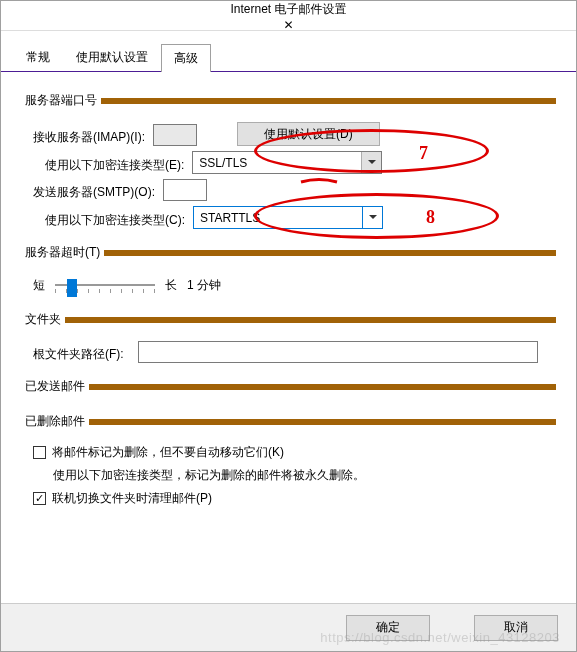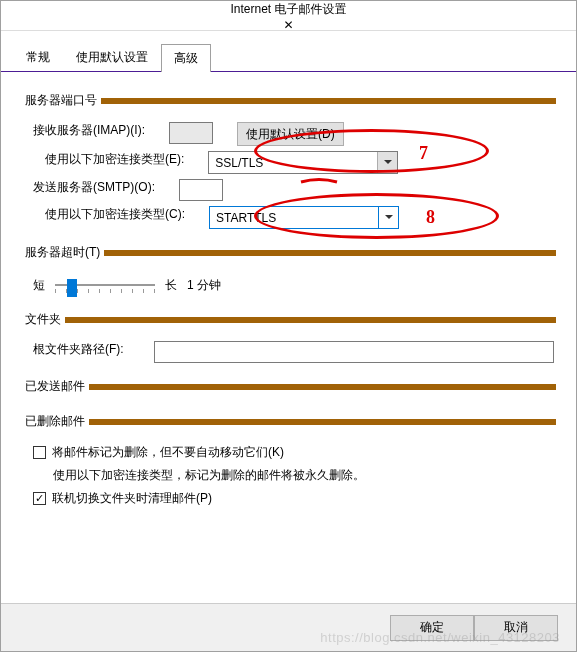--- a/index.html
+++ b/index.html
@@ -8,43 +8,43 @@
     .titlebar-icon { width: 16px; height: 16px; margin-right: 6px; }
     .titlebar-title { flex: 1; }
     .close-btn { width: 40px; height: 28px; display: flex; align-items: center; justify-content: center; cursor: pointer; }
     .tabs { display: flex; padding: 12px 12px 0 12px; border-bottom: 1px solid #4c1d95; }
     .tab { padding: 5px 12px; border: 1px solid transparent; border-bottom: none; cursor: pointer; }
     .tab.active { border-color: #a0a0a0; background: #fff; position: relative; top: 1px; }
     .content { padding: 10px 20px; }
     fieldset { border: 1px solid #bbb; border-left: none; border-right: none; border-bottom: none; position: relative; margin-top: 10px; padding-top: 8px; }
     fieldset.full { border: none; border-top: 6px solid #a16207; }
     legend { padding: 0 4px; }
-    .row { display: flex; align-items: flex-start; margin: 5px 0 5px 12px; gap: 24px; }
+    .row { display: flex; align-items: flex-end; margin: 5px 0 5px 12px; gap: 8px; }
     .row.indent { margin-left: 24px; }
     .label { white-space: nowrap; }
     input[type="text"] { height: 22px; border: 1px solid #7a7a7a; padding: 0 4px; background: #fff; }
     input.port { width: 44px; background: #e8e8e8; }
     input.port2 { width: 44px; }
-    .btn { height: 24px; padding: 0 8px; border: 1px solid #adadad; background: #e1e1e1; cursor: pointer; }
+    .btn { height: 24px; padding: 0 26px; border: 1px solid #adadad; background: #e1e1e1; cursor: pointer; margin-left: 32px; }
     .select { position: relative; height: 23px; border: 1px solid #7a7a7a; background: #fff; display: flex; align-items: center; padding: 0 24px 0 6px; cursor: pointer; }
     .select.blue { border-color: #0078d7; }
     .select-arrow { position: absolute; right: 0; top: 0; width: 20px; height: 100%; display: flex; align-items: center; justify-content: center; border-left: 1px solid #adadad; background: #e1e1e1; }
     .select.blue .select-arrow { border-left-color: #0078d7; background: #fff; }
     .checkbox-row { display: flex; align-items: center; gap: 6px; margin: 6px 0 6px 12px; }
     .checkbox { width: 13px; height: 13px; border: 1px solid #333; display: inline-flex; align-items: center; justify-content: center; cursor: pointer; }
     .checkbox.checked::after { content: "✓"; font-size: 11px; line-height: 1; }
     .slider-row { display: flex; align-items: center; gap: 10px; margin: 6px 0 6px 12px; }
     .slider { width: 100px; height: 20px; position: relative; }
     .slider-track { position: absolute; top: 9px; left: 0; right: 0; height: 2px; background: #999; }
     .slider-thumb { position: absolute; top: 4px; left: 12px; width: 10px; height: 18px; background: #0078d7; cursor: pointer; }
     .slider-ticks { position: absolute; top: 14px; left: 0; right: 0; height: 4px; display: flex; justify-content: space-between; }
     .slider-ticks span { width: 1px; height: 4px; background: #999; }
     .folder-input { width: 400px; height: 22px; border: 1px solid #7a7a7a; margin-left: 6px; }
     .note { margin: 4px 0 4px 32px; color: #000; }
-    .footer { position: absolute; bottom: 0; left: 0; right: 0; height: 48px; border-top: 1px solid #ccc; background: #f0f0f0; display: flex; justify-content: flex-end; align-items: center; padding: 0 18px; }
+    .footer { position: absolute; bottom: 0; left: 0; right: 0; height: 48px; border-top: 1px solid #ccc; background: #f0f0f0; display: flex; justify-content: flex-end; align-items: center; gap: 12px; padding: 0 18px; }
     .footer .btn { width: 84px; height: 26px; }
     .annot { position: absolute; pointer-events: none; border: 3px solid #d00; border-radius: 50%; }
     .annot-num { position: absolute; color: #d00; font-size: 18px; font-weight: bold; font-family: serif; pointer-events: none; }
     .watermark { position: absolute; bottom: 6px; right: 16px; color: rgba(150,150,150,0.35); font-size: 13px; letter-spacing: 0.5px; pointer-events: none; }
   </style>
 </head>
 <body>
 
 <div class="titlebar">
   <svg class="titlebar-icon" viewBox="0 0 16 16">

